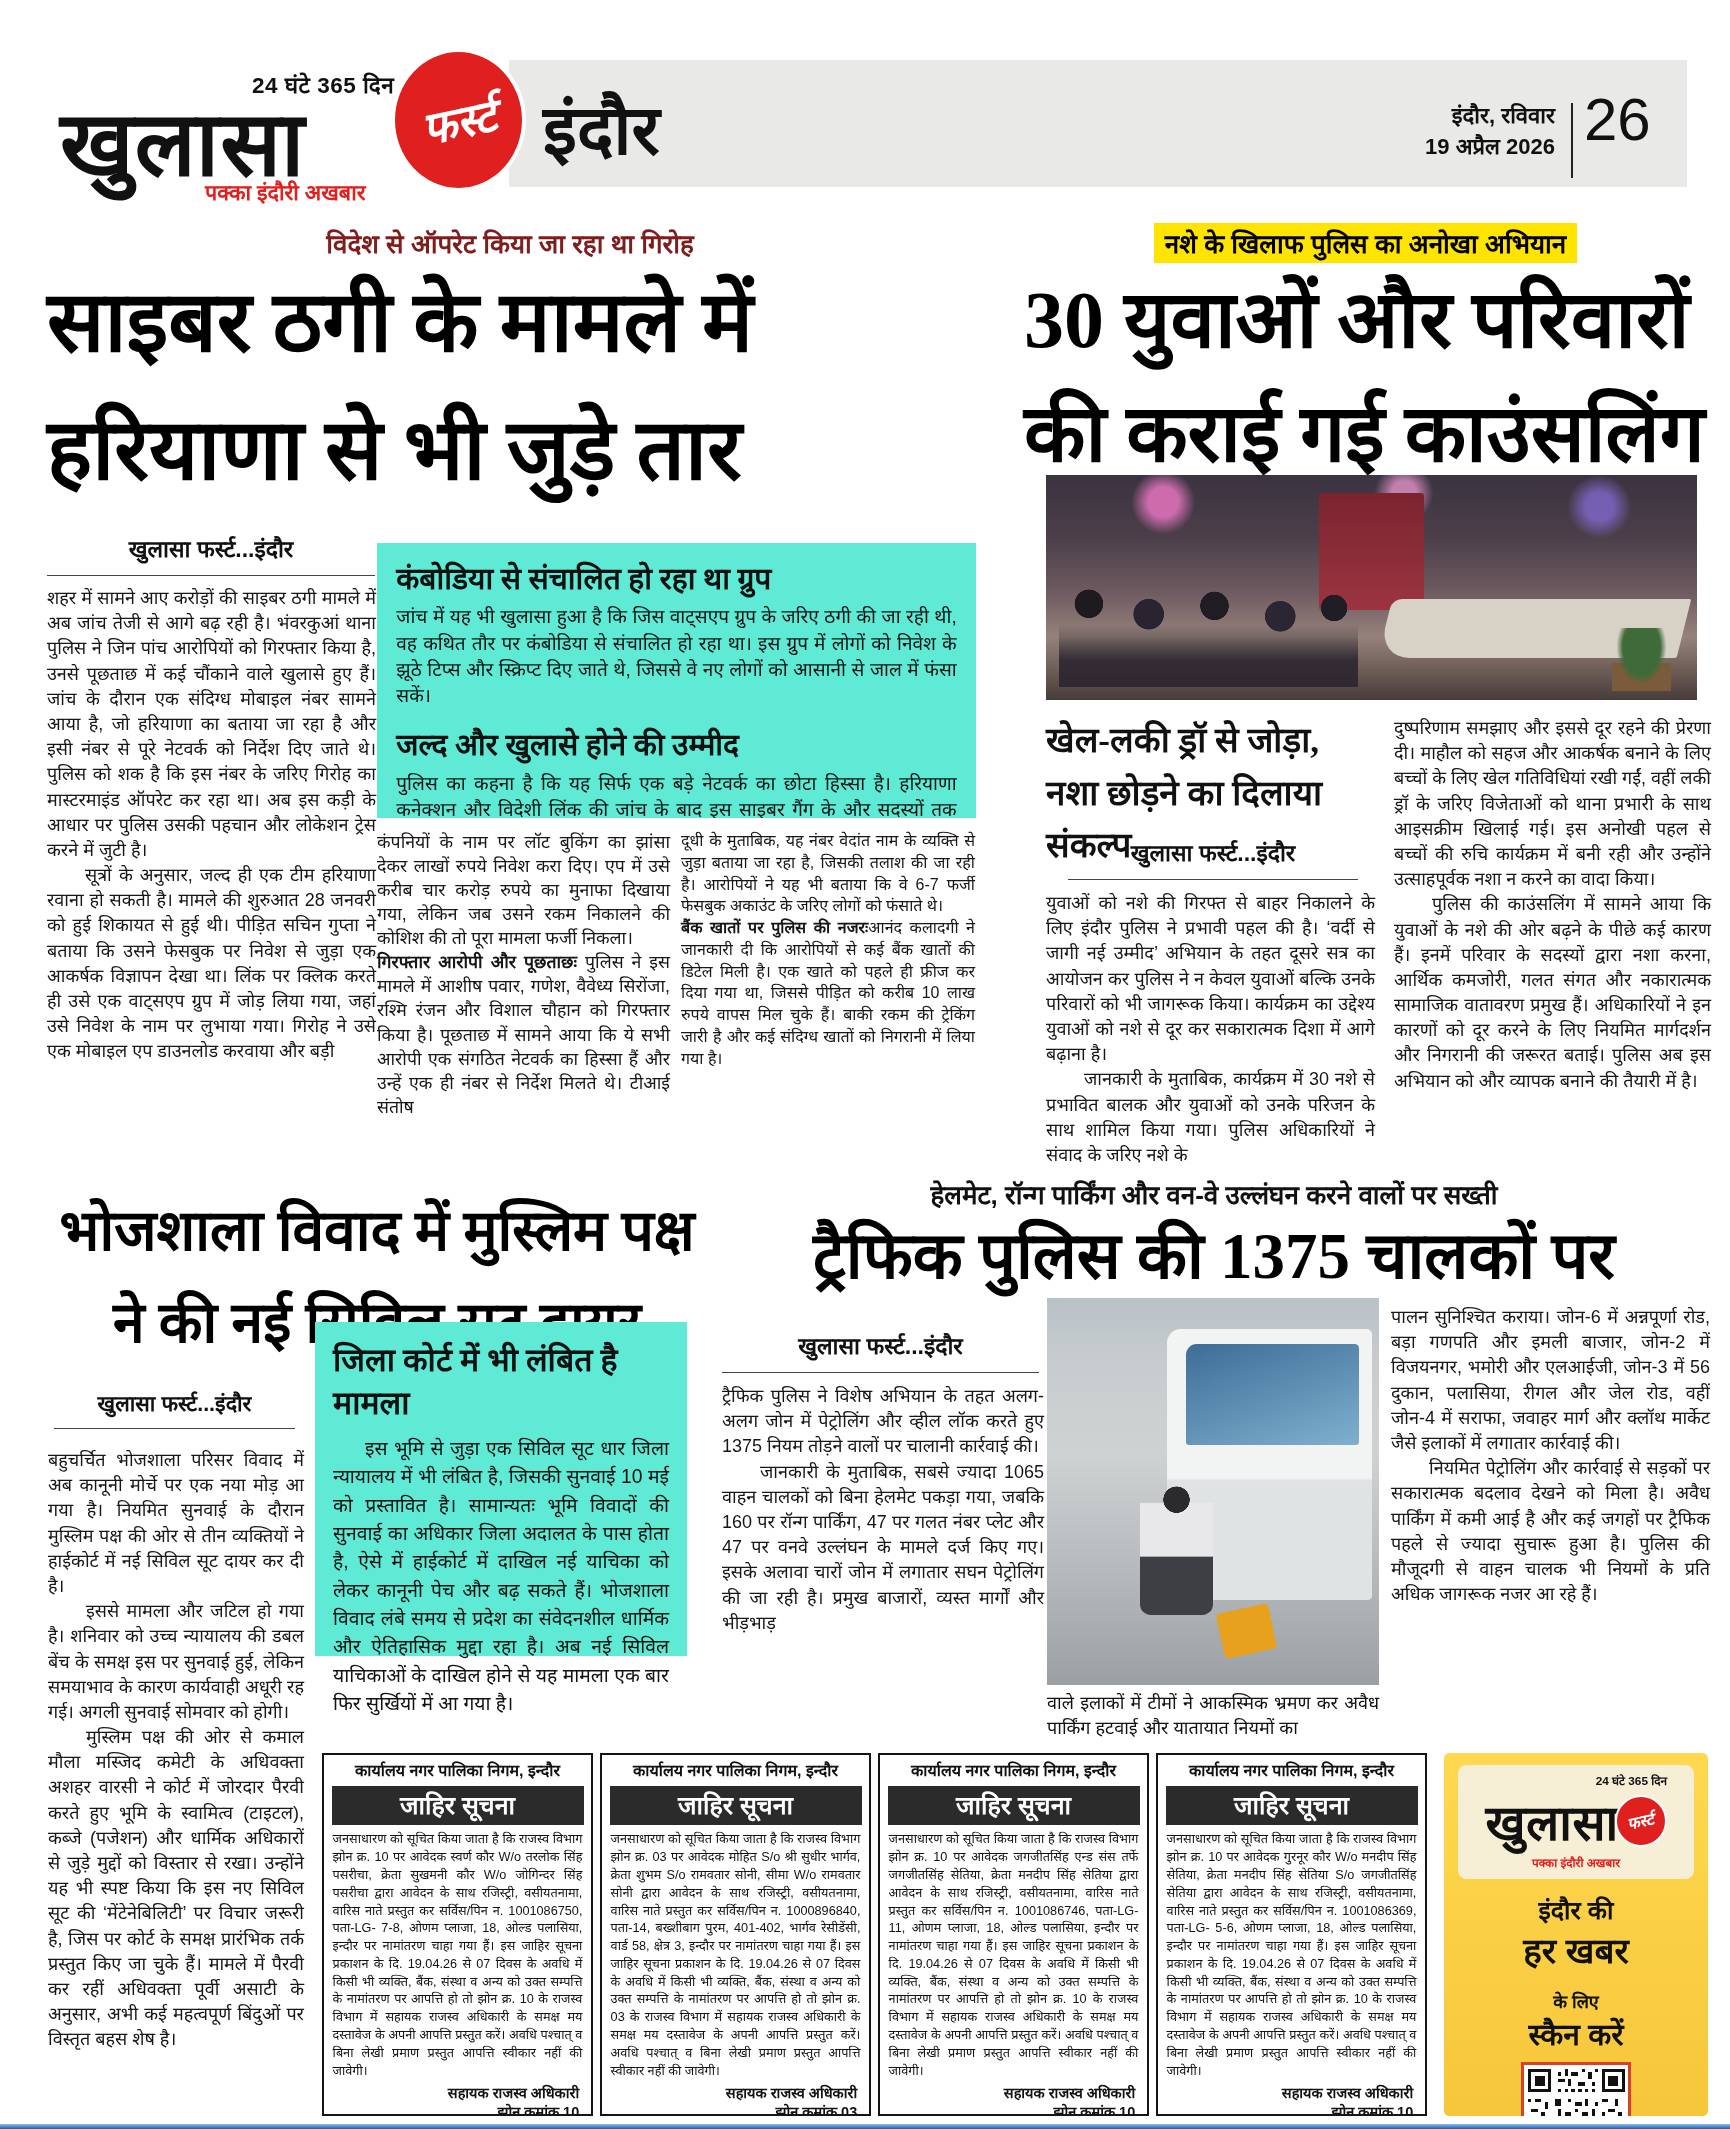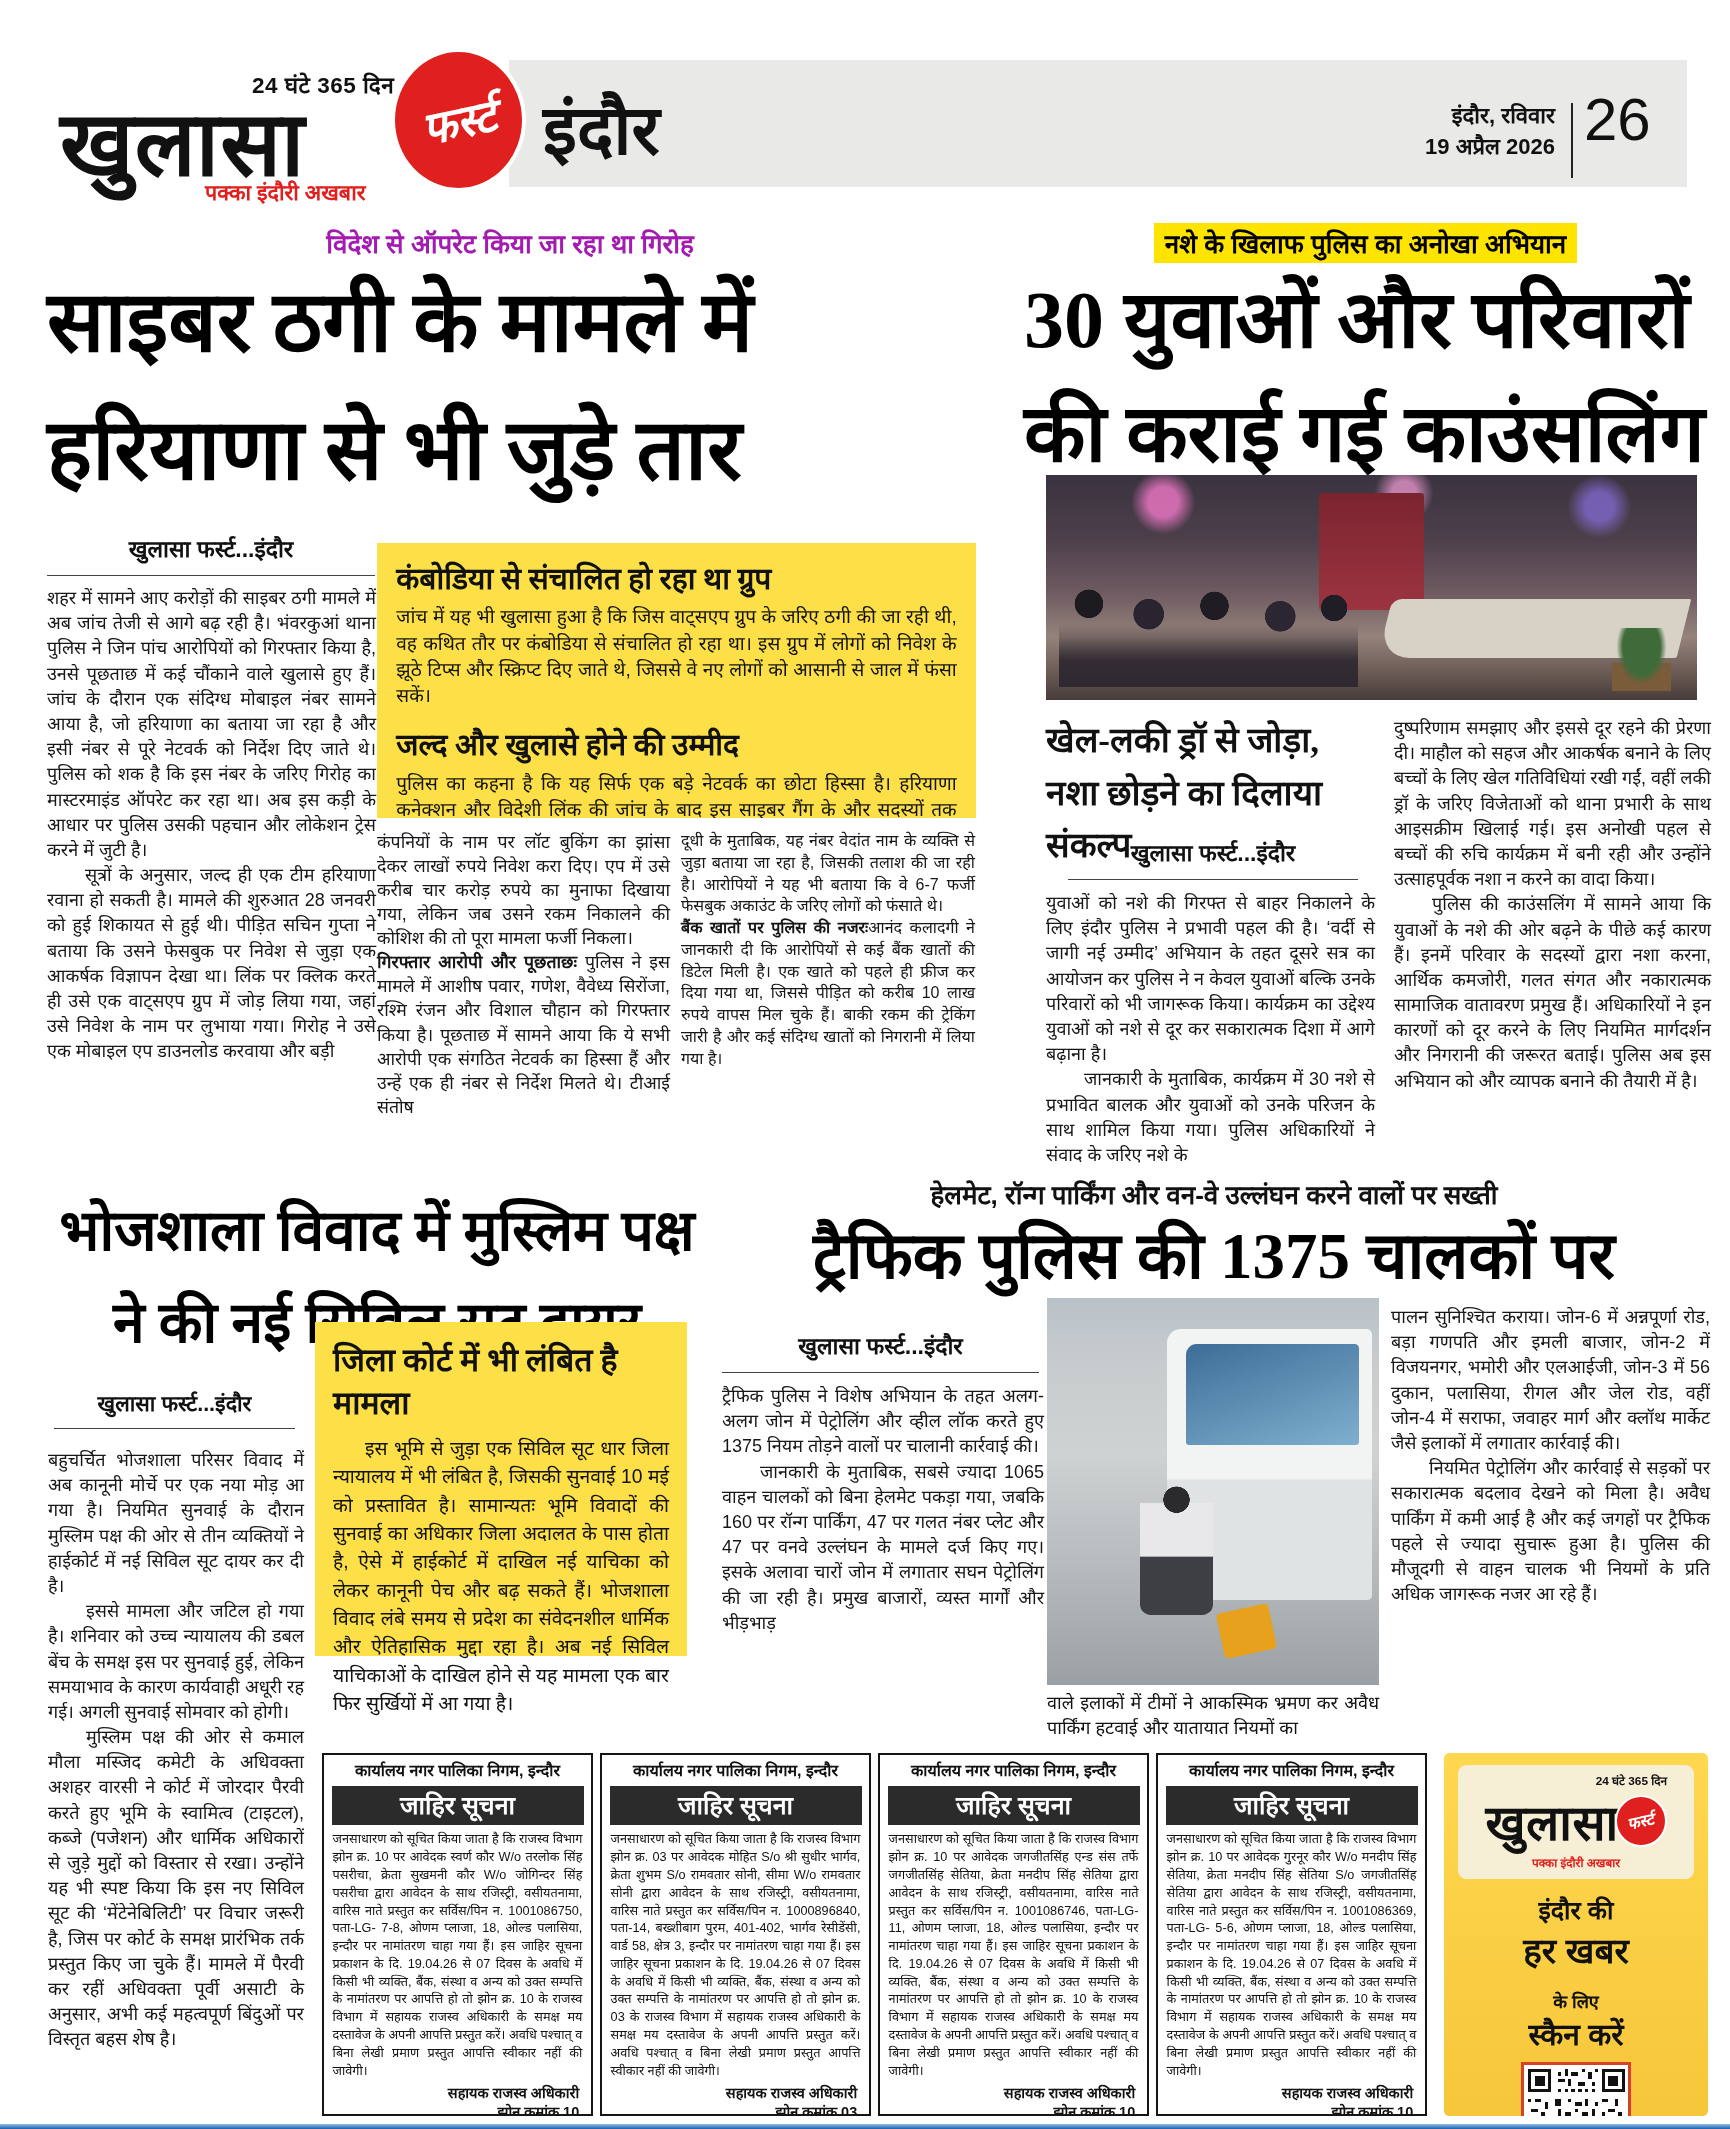--- a/index.html
+++ b/index.html
@@ -14,32 +14,32 @@
   .logo-main { position:absolute; left:60px; top:79px; font-size:90px; font-weight:800; font-family:"Liberation Serif", serif; letter-spacing:1.1px; }
   .logo-circle { position:absolute; left:391px; top:48px; width:135px; height:144px; background:#e0201e; border-radius:50%; border:4.3px solid #fff; display:flex; align-items:center; justify-content:center; z-index:3; }
   .logo-badge { color:#fff; font-size:45px; font-weight:800; font-style:italic; transform:rotate(-12deg); font-family:"Liberation Serif", serif; }
   .tagline-bottom { position:absolute; left:205px; top:177px; color:#e0201e; font-size:21.5px; font-weight:800; }
   .edition { position:absolute; left:543px; top:80px; font-size:69px; font-weight:800; font-family:"Liberation Serif", serif; }
   .date-block { position:absolute; left:1373px; top:101px; width:182px; text-align:right; font-size:22px; font-weight:800; line-height:1.4; }
   .page-divider { position:absolute; left:1571px; top:103px; width:2.1px; height:75px; background:#222; }
   .page-num { position:absolute; left:1584px; top:85px; font-size:60px; font-weight:400; }
 
   
-  .kicker-red { color:#a21caf; font-weight:800; font-size:26px; text-align:center; }
+  .kicker-red { color:#7f1d1d; font-weight:800; font-size:26px; text-align:center; }
   .kicker-yellow { background:#ffe400; color:#000000; font-weight:800; font-size:26px; padding:2.1px 10.7px; display:inline-block; }
   .kicker-black { color:#111; font-weight:800; font-size:26px; text-align:center; }
   .headline { font-weight:800; font-family:Liberation Serif, serif; color:#000000; }
   .headline span { display:block; }
   .byline-wrap { text-align:center; }
   .byline { font-size:23px; font-weight:800; }
   .byline-rule { margin-top:10.7px; border-top:1.6px solid #444; }
   .body-col { font-size:18px; line-height:1.40; text-align:justify; color:#161616; }
   .body-col p.indent { text-indent:38px; }
   .lead-bold { font-weight:800; }
-  .graybox { background:#fde047; }
+  .graybox { background:#5eead4; }
 
   
   .cyber-kicker   { position:absolute; left:290px;  top:225px; width:440px; }
   .cyber-headline { position:absolute; left:47px;  top:259px; width:933px; font-size:85px; line-height:1.5; }
   .cyber-byline   { position:absolute; left:47px;  top:532px; width:328px; }
   .cyber-col1     { position:absolute; left:47px;  top:586px; width:329px; height:563px; }
   .cyber-box      { position:absolute; left:377px; top:543px; width:599px; height:275px; padding:14px 19.3px 10.7px; overflow:hidden; }
   .box-h  { font-size:30px; font-weight:800; font-family:"Liberation Serif", serif; }
   .box-b  { font-size:19px; line-height:1.38; text-align:justify; margin-top:6.4px; }
   .box-h2 { margin-top:14px; }

